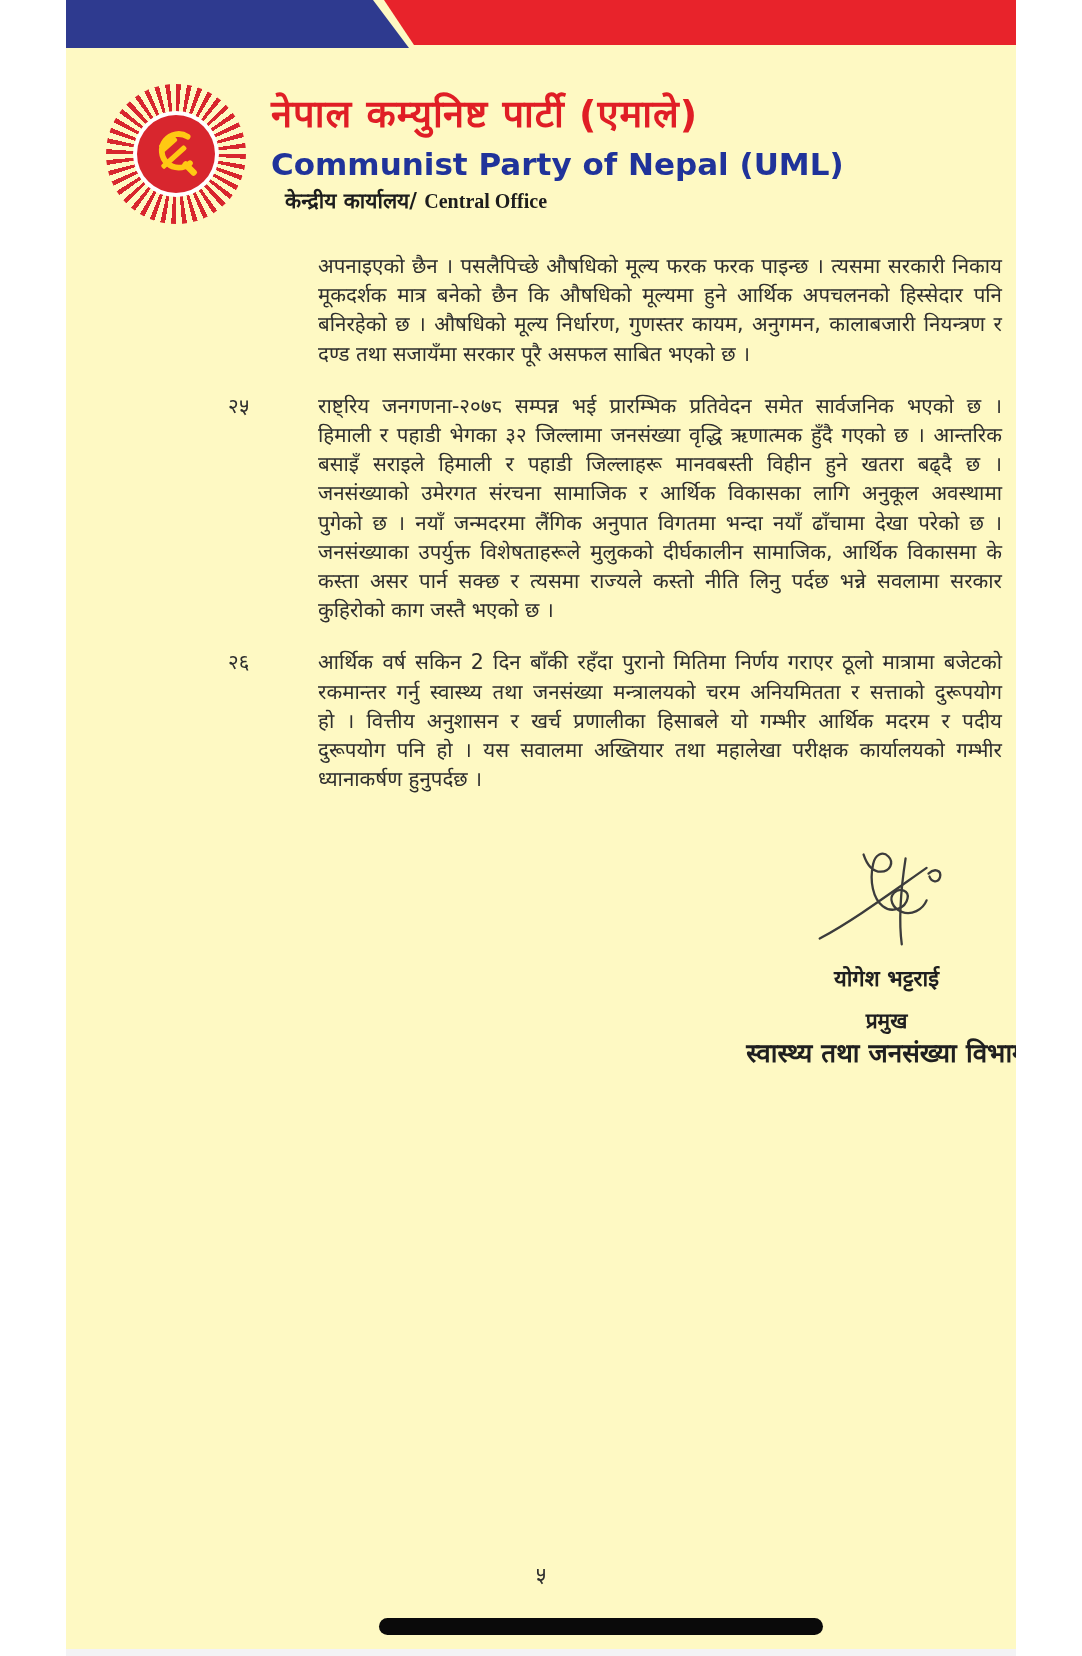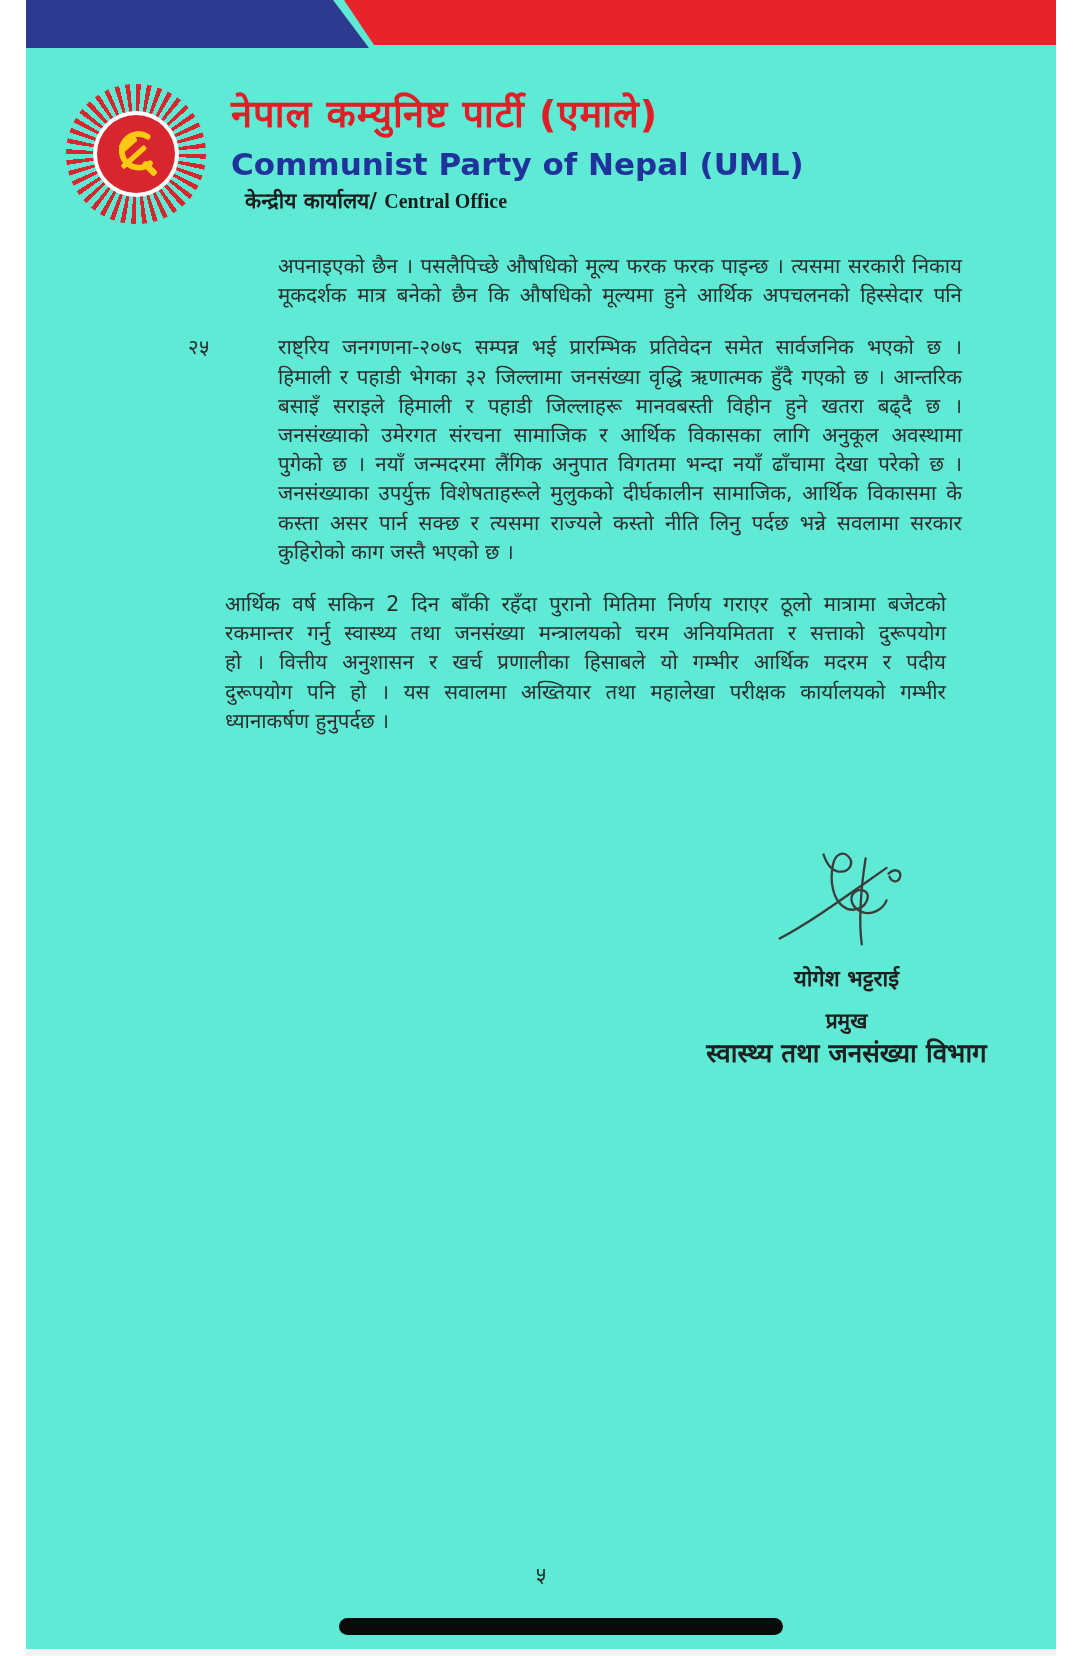--- a/index.html
+++ b/index.html
@@ -1,18 +1,18 @@
 <!DOCTYPE html>
 <html lang="ne"><head>
 <meta charset="utf-8">
 <style>
   html,body { margin:0; padding:0; background:#ffffff; }
   .page {
-    position:relative; width:1030px; height:1656px; margin:0 auto;
-    background:#5eead4; overflow:hidden;
+    position:relative; width:950px; height:1656px; margin:0 auto;
+    background:#fef9c3; overflow:hidden;
     font-family:"DejaVu Sans","Liberation Sans",sans-serif;
   }
 
   
   .banner-blue {
     position:absolute; top:0; left:0; width:380px; height:48px;
     clip-path:polygon(0 0, 307px 0, 343px 100%, 0 100%);
   }
   .banner-red {
     position:absolute; top:0; left:318px; width:764px; height:45px;
@@ -90,36 +90,39 @@
     <span class="office-ne">केन्द्रीय कार्यालय</span><span>/</span>
     <span class="office-en">Central Office</span>
   </div>
 
   <div class="content">
       <div class="para">
         <div class="para-num"></div>
         <div class="para-lines">
           <div class="line">अपनाइएको छैन । पसलैपिच्छे औषधिको मूल्य फरक फरक पाइन्छ । त्यसमा सरकारी निकाय</div>
           <div class="line">मूकदर्शक मात्र बनेको छैन कि औषधिको मूल्यमा हुने आर्थिक अपचलनको हिस्सेदार पनि</div>
+          <div class="line">बनिरहेको छ । औषधिको मूल्य निर्धारण, गुणस्तर कायम, अनुगमन, कालाबजारी नियन्त्रण र</div>
+          <div class="line last">दण्ड तथा सजायँमा सरकार पूरै असफल साबित भएको छ ।</div>
         </div>
       </div>
       <div class="para">
         <div class="para-num">२५</div>
         <div class="para-lines">
           <div class="line">राष्ट्रिय जनगणना-२०७८ सम्पन्न भई प्रारम्भिक प्रतिवेदन समेत सार्वजनिक भएको छ ।</div>
           <div class="line">हिमाली र पहाडी भेगका ३२ जिल्लामा जनसंख्या वृद्धि ऋणात्मक हुँदै गएको छ । आन्तरिक</div>
           <div class="line">बसाइँ सराइले हिमाली र पहाडी जिल्लाहरू मानवबस्ती विहीन हुने खतरा बढ्दै छ ।</div>
           <div class="line">जनसंख्याको उमेरगत संरचना सामाजिक र आर्थिक विकासका लागि अनुकूल अवस्थामा</div>
           <div class="line">पुगेको छ । नयाँ जन्मदरमा लैंगिक अनुपात विगतमा भन्दा नयाँ ढाँचामा देखा परेको छ ।</div>
           <div class="line">जनसंख्याका उपर्युक्त विशेषताहरूले मुलुकको दीर्घकालीन सामाजिक, आर्थिक विकासमा के</div>
           <div class="line">कस्ता असर पार्न सक्छ र त्यसमा राज्यले कस्तो नीति लिनु पर्दछ भन्ने सवलामा सरकार</div>
           <div class="line last">कुहिरोको काग जस्तै भएको छ ।</div>
         </div>
       </div>
       <div class="para">
+        <div class="para-num">२६</div>
         <div class="para-lines">
           <div class="line">आर्थिक वर्ष सकिन 2 दिन बाँकी रहँदा पुरानो मितिमा निर्णय गराएर ठूलो मात्रामा बजेटको</div>
           <div class="line">रकमान्तर गर्नु स्वास्थ्य तथा जनसंख्या मन्त्रालयको चरम अनियमितता र सत्ताको दुरूपयोग</div>
           <div class="line">हो । वित्तीय अनुशासन र खर्च प्रणालीका हिसाबले यो गम्भीर आर्थिक मदरम र पदीय</div>
           <div class="line">दुरूपयोग पनि हो । यस सवालमा अख्तियार तथा महालेखा परीक्षक कार्यालयको गम्भीर</div>
           <div class="line last">ध्यानाकर्षण हुनुपर्दछ ।</div>
         </div>
       </div>
     </div>
 

